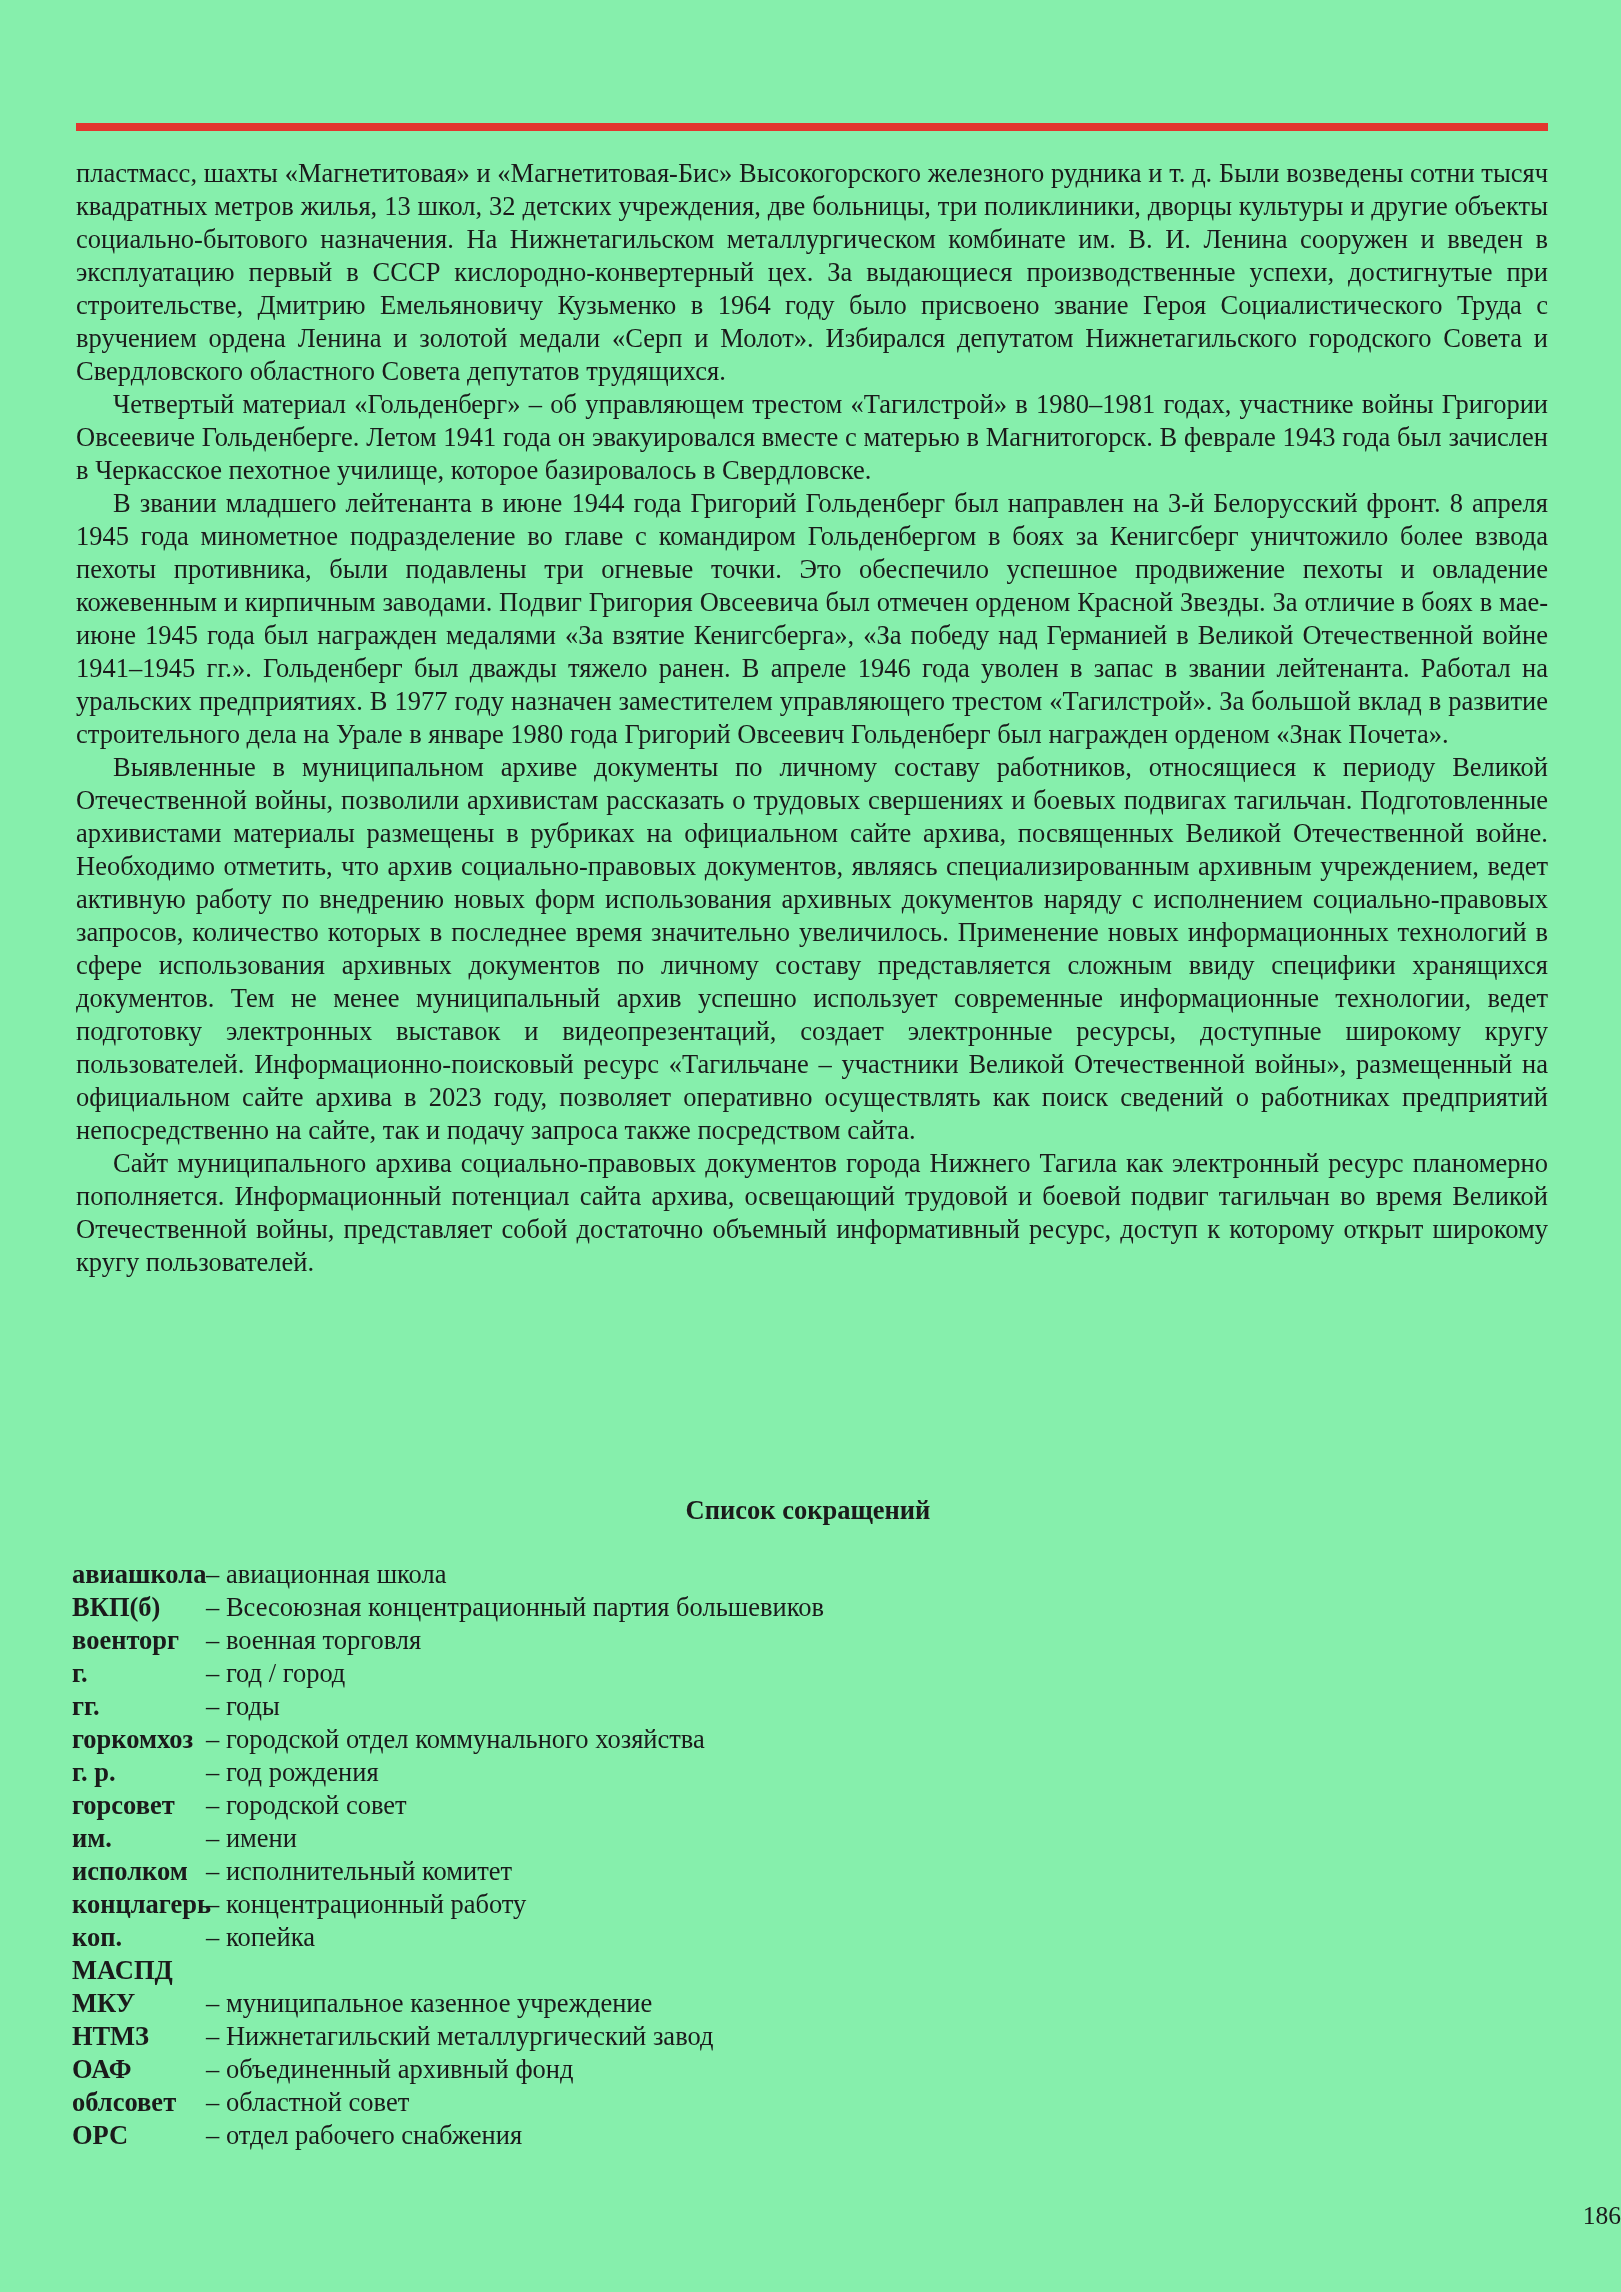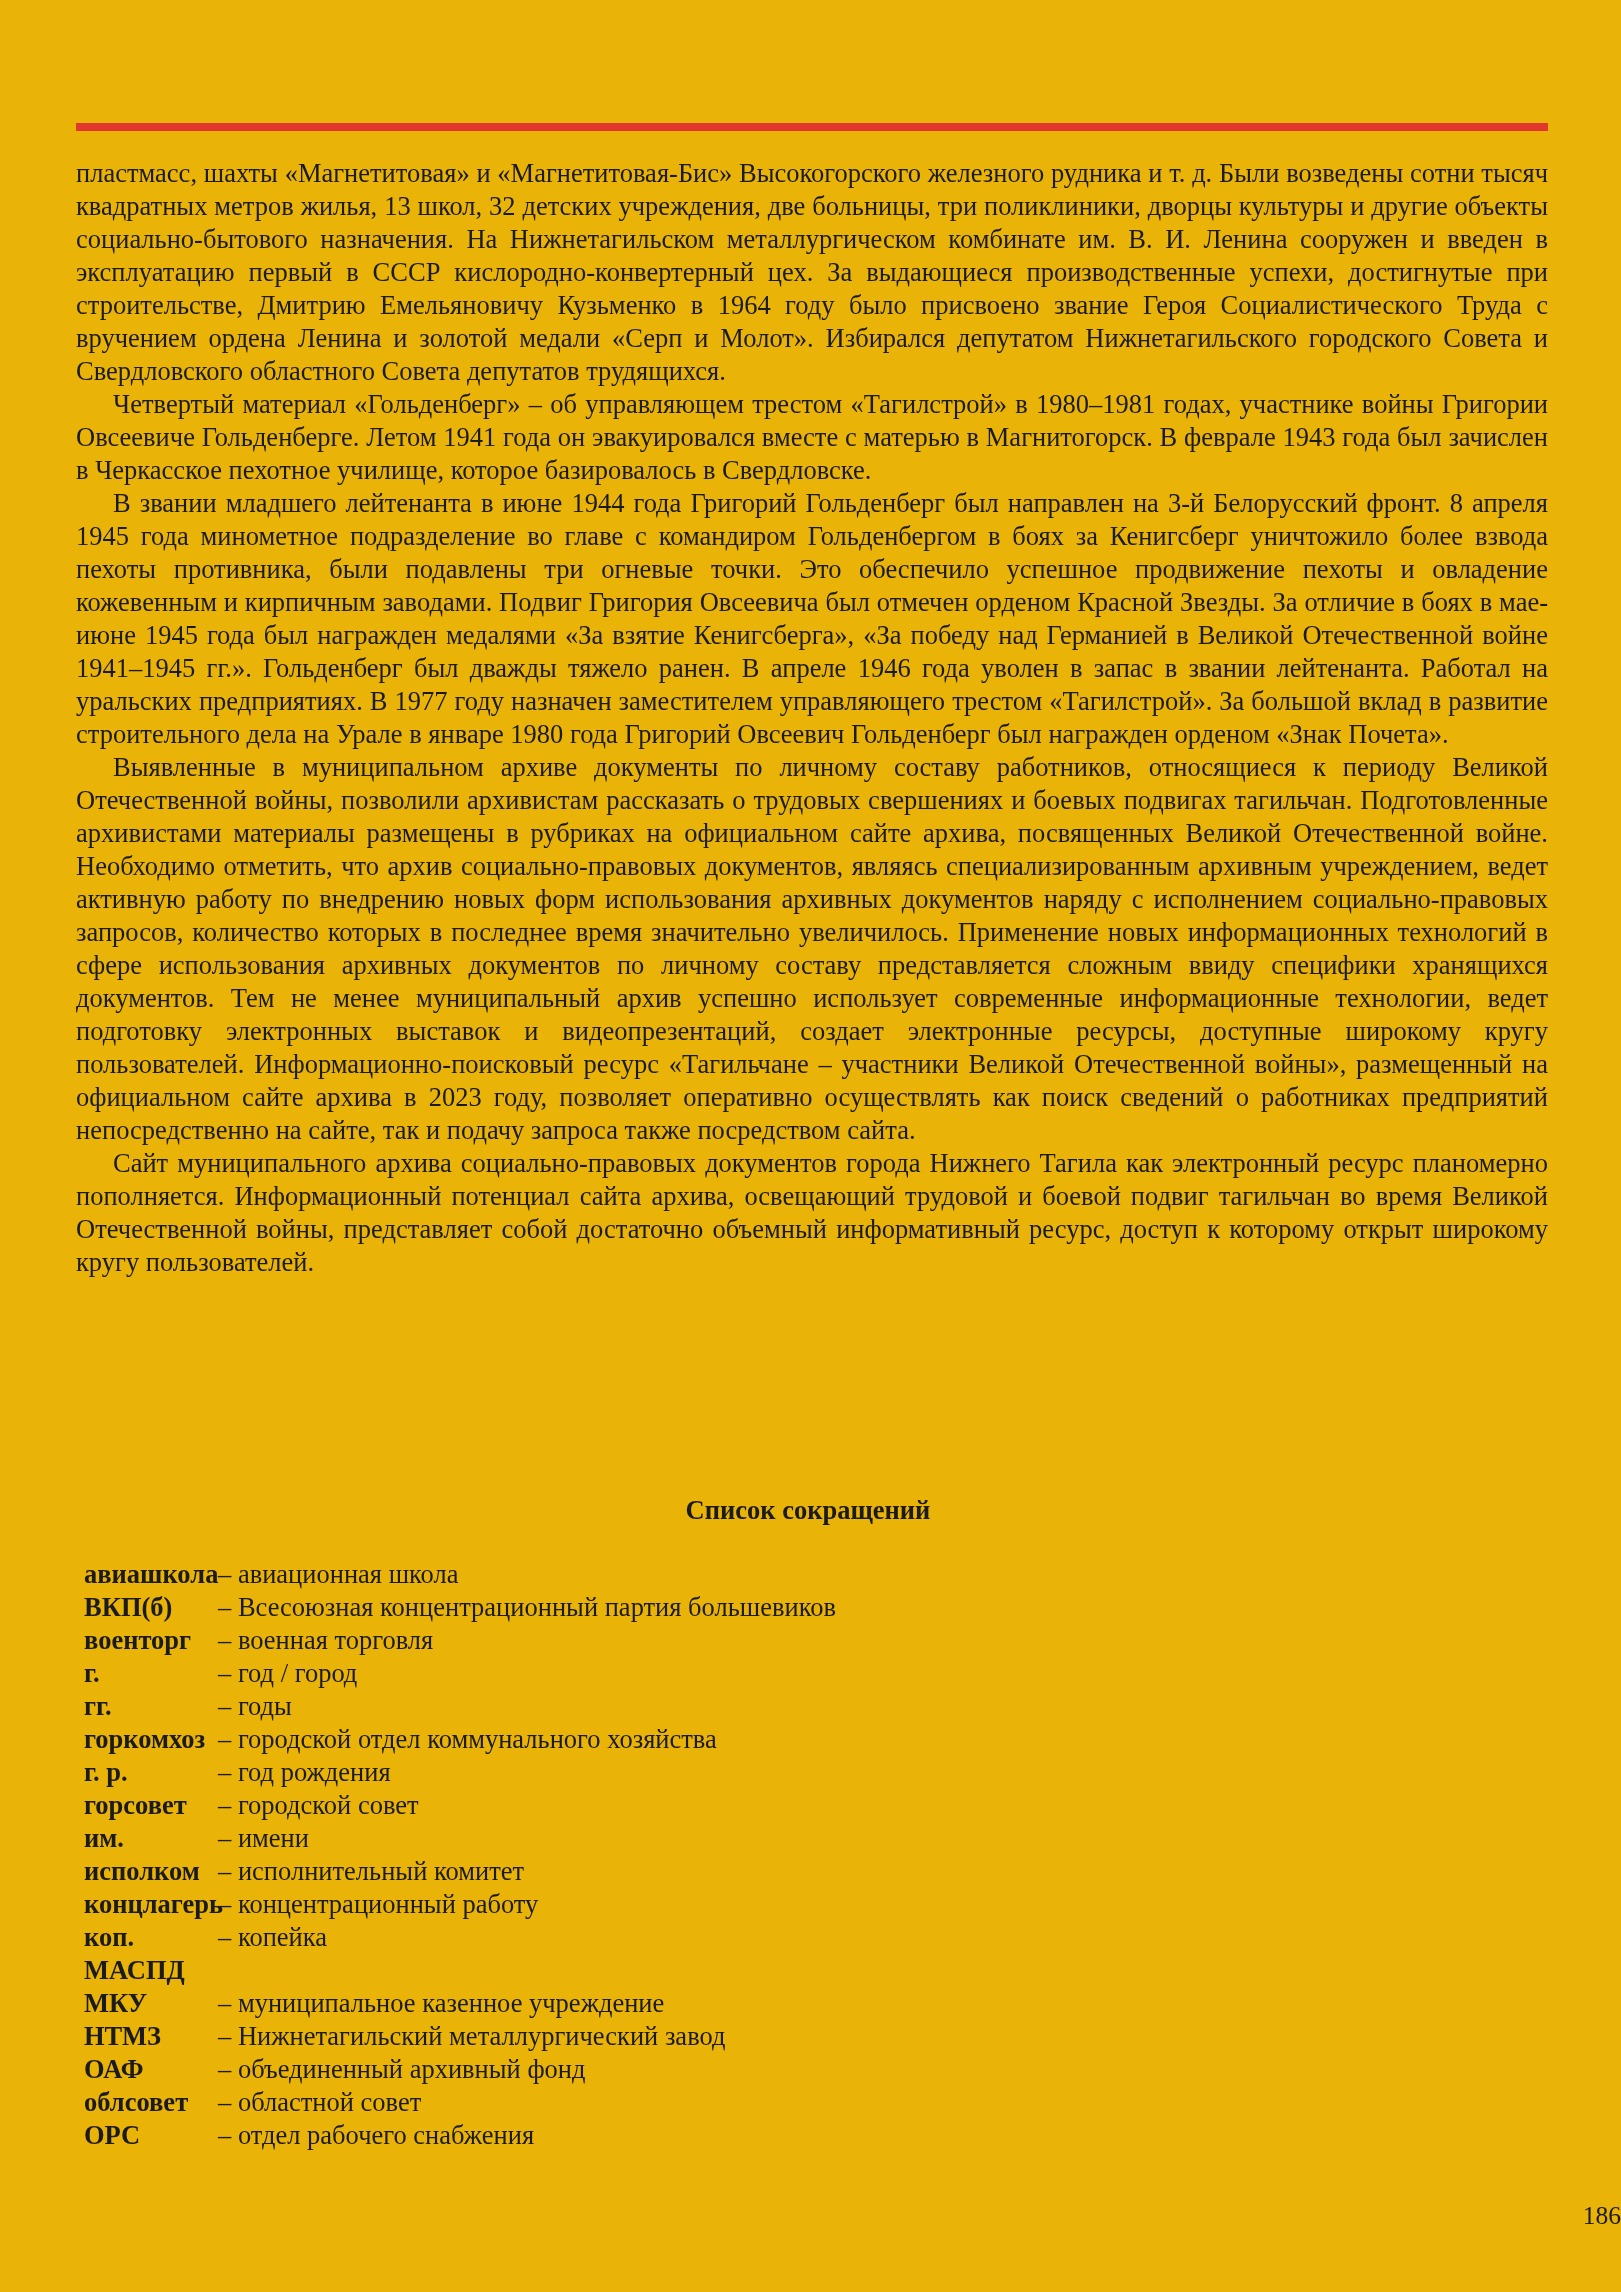--- a/index.html
+++ b/index.html
@@ -1,20 +1,20 @@
 <!DOCTYPE html>
 <html lang="ru"><head>
 <meta charset="utf-8">
 <style>
   html, body { margin: 0; padding: 0; background: #ffffff; }
   .page {
     position: relative;
     width: 1621px;
     height: 2293px;
-    background: #eab308;
+    background: #86efac;
     font-family: "Liberation Serif", "DejaVu Serif", serif;
     color: #1b1b1b;
     overflow: hidden;
   }
   .rule-top {
     position: absolute;
     top: 123px;
     left: 76px;
     right: 73px;
     height: 7.8px;
@@ -43,21 +43,21 @@
     right: 81px;
     margin: 8px;
     text-align: center;
     font-size: 26.5px;
     font-weight: bold;
     line-height: 32px;
   }
   .abbr-list {
     position: absolute;
     top: 1558px;
-    left: 84px;
+    left: 72px;
     right: 73px;
   }
   .abbr-row {
     display: flex;
     align-items: baseline;
     height: 33px;
     line-height: 33px;
     font-size: 26.5px;
     white-space: nowrap;
   }

